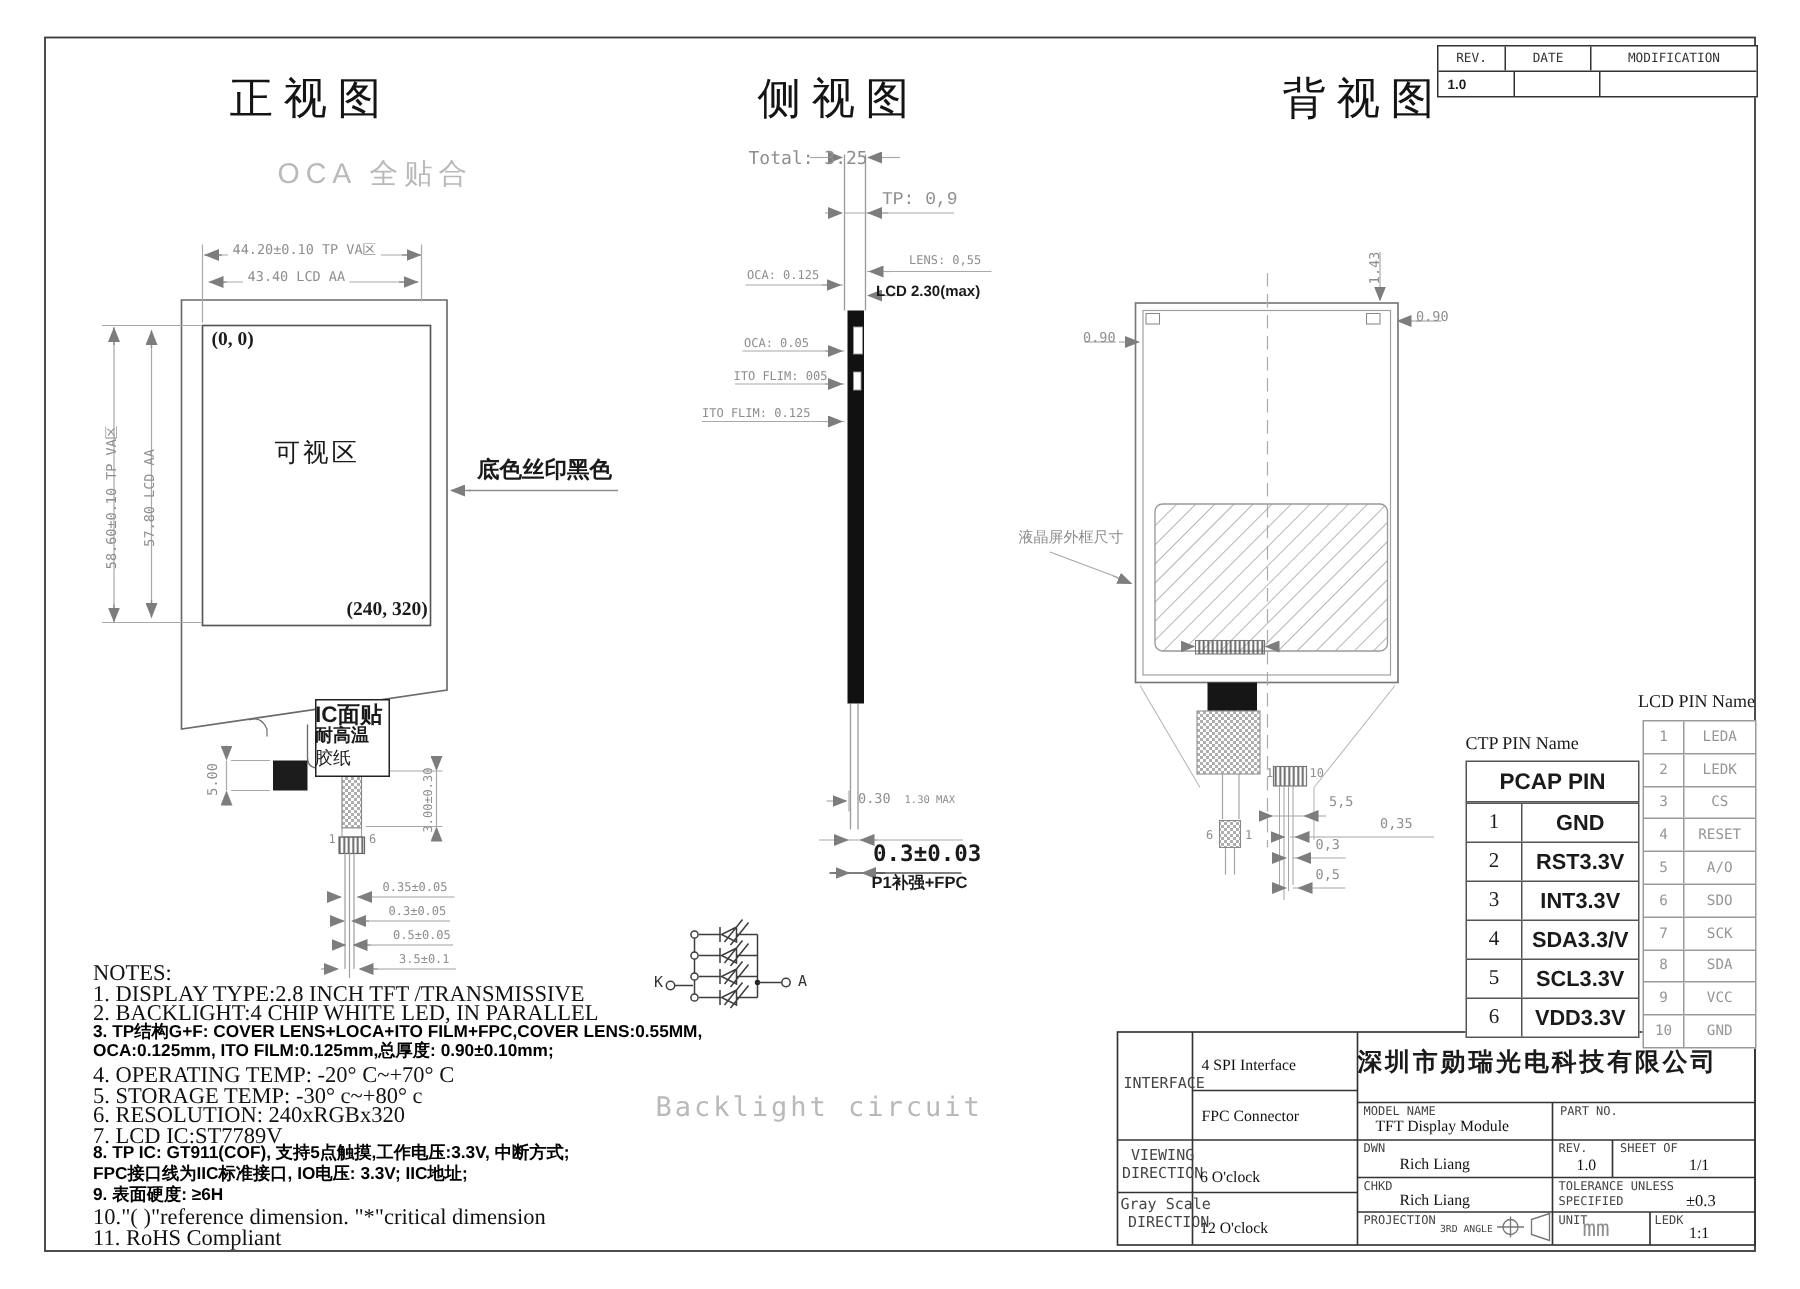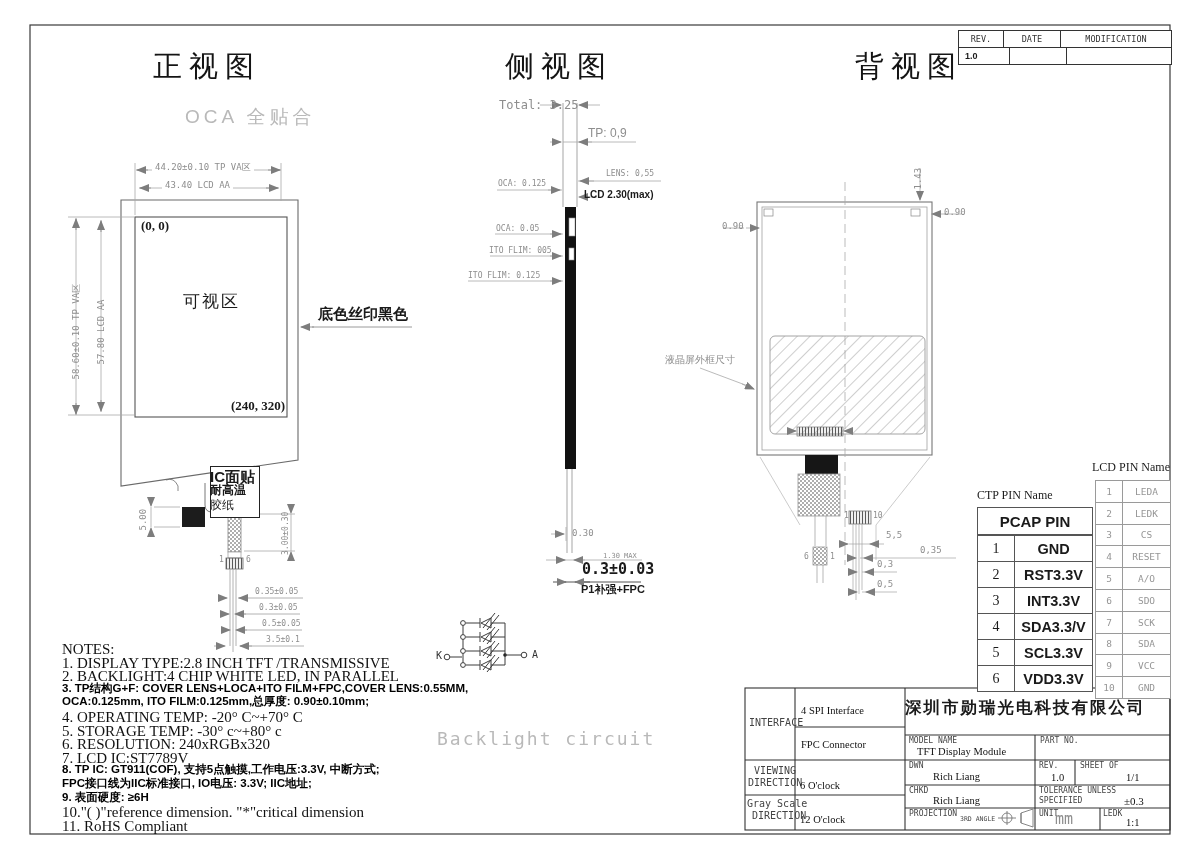--- a/index.html
+++ b/index.html
@@ -297,37 +297,37 @@
 <div class="t dimn ctr rot" style="left:257px;top:522px;width:58px;font-size:8px">3.00±0.30</div>
 <div class="t dimn" style="left:219px;top:556px;font-size:8px">1</div>
 <div class="t dimn" style="left:246px;top:556px;font-size:8px">6</div>
 <div class="t dimn" style="left:255px;top:588px;font-size:8px">0.35±0.05</div>
 <div class="t dimn" style="left:259px;top:604px;font-size:8px">0.3±0.05</div>
 <div class="t dimn" style="left:262px;top:620px;font-size:8px">0.5±0.05</div>
 <div class="t dimn" style="left:266px;top:636px;font-size:8px">3.5±0.1</div>
 
 <div class="t vtitle" style="left:505px;top:52px">侧视图</div>
 <div class="t g" style="left:499px;top:99px;font-size:12px;font-family:'DejaVu Sans Mono',monospace">Total: 3.25</div>
-<div class="t g" style="left:588px;top:127px;font-size:12px;font-family:Liberation Sans, sans-serif">TP: 0,9</div>
+<div class="t g" style="left:588px;top:127px;font-size:12px;font-family:Liberation Mono, monospace">TP: 0,9</div>
 <div class="t dimn" style="left:606px;top:170px;font-size:8px">LENS: 0,55</div>
 <div class="t dimn" style="left:498px;top:180px;font-size:8px">OCA: 0.125</div>
 <div class="t" style="left:584px;top:190px;font-size:10px;font-weight:bold">LCD 2.30(max)</div>
 <div class="t dimn" style="left:496px;top:225px;font-size:8px">OCA: 0.05</div>
 <div class="t dimn" style="left:489px;top:247px;font-size:8px">ITO FLIM: 005</div>
 <div class="t dimn" style="left:468px;top:272px;font-size:8px">ITO FLIM: 0.125</div>
 <div class="t dimn" style="left:572px;top:529px;font-size:9px">0.30</div>
-<div class="t dimn" style="left:603px;top:553px;font-size:7px">1.30 MAX</div>
+<div class="t dimn" style="left:603px;top:530px;font-size:7px">1.30 MAX</div>
 <div class="t" style="left:582px;top:562px;font-size:15px;font-weight:bold;font-family:'DejaVu Sans Mono',monospace">0.3±0.03</div>
 <div class="t" style="left:581px;top:584px;font-size:11px;font-weight:bold">P1补强+FPC</div>
 
 <div class="t vtitle" style="left:855px;top:52px">背视图</div>
 <div class="t dimn ctr rot" style="left:904px;top:171px;width:28px">1.43</div>
 <div class="t dimn" style="left:722px;top:222px">0.90</div>
 <div class="t dimn" style="left:944px;top:208px">0.90</div>
-<div class="t g" style="left:665px;top:355px;font-size:10px;font-family:Liberation Sans, sans-serif">液晶屏外框尺寸</div>
+<div class="t g" style="left:679px;top:355px;font-size:10px;font-family:Liberation Mono, monospace">液晶屏外框尺寸</div>
 <div class="t dimn" style="left:844px;top:512px;font-size:8px">1</div>
 <div class="t dimn" style="left:873px;top:512px;font-size:8px">10</div>
 <div class="t dimn" style="left:804px;top:553px;font-size:8px">6</div>
 <div class="t dimn" style="left:830px;top:553px;font-size:8px">1</div>
 <div class="t dimn" style="left:886px;top:531px">5,5</div>
 <div class="t dimn" style="left:920px;top:546px">0,35</div>
 <div class="t dimn" style="left:877px;top:560px">0,3</div>
 <div class="t dimn" style="left:877px;top:580px">0,5</div>
 
 <div class="t mono" style="left:436px;top:651px;font-size:10px;color:#333">K</div>

